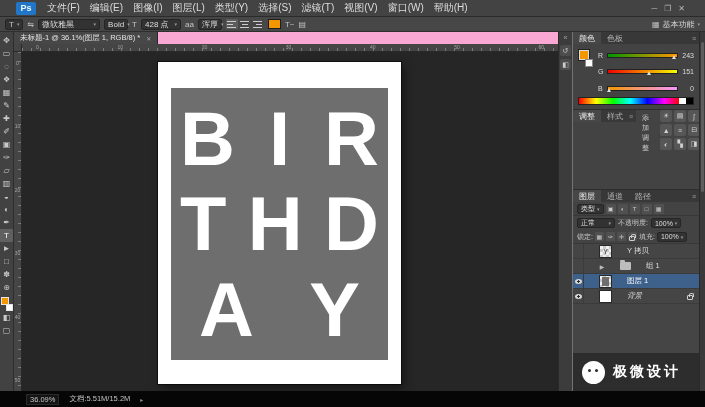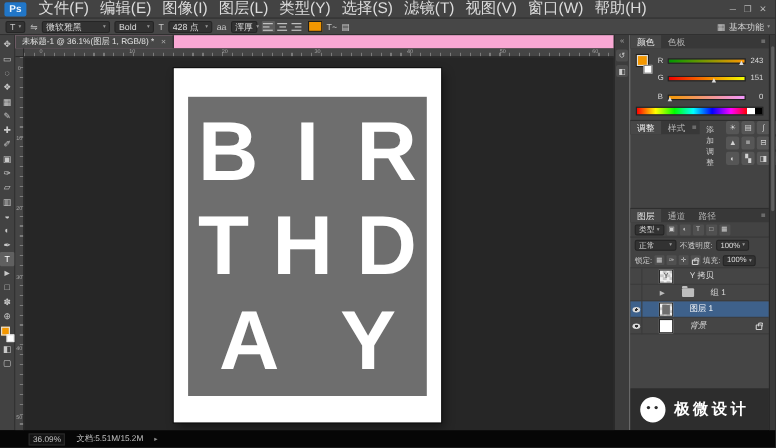--- a/index.html
+++ b/index.html
@@ -1,23 +1,23 @@
 <!DOCTYPE html>
 <html><head>
 <meta charset="utf-8">
 <style>
   *{margin:0;padding:0;box-sizing:border-box}
   html,body{width:705px;height:407px;overflow:hidden}
   body{font-family:"Liberation Sans","DejaVu Sans",sans-serif;background:#262626}
   .app{width:705px;height:407px;display:flex;flex-direction:column;background:#434343;color:#d6d6d6;font-size:8px}
 
   
-  .menubar{height:17px;display:flex;align-items:center;background:#434343;border-bottom:1px solid #2b2b2b;padding:0 4px;flex:0 0 17px}
+  .menubar{height:17px;display:flex;align-items:center;background:#434343;border-bottom:1px solid #2b2b2b;padding:0 16px;flex:0 0 17px}
   .pslogo{width:20px;height:13px;background:#2176c7;color:#eef6fd;font-weight:bold;font-size:9px;display:flex;align-items:center;justify-content:center;border-radius:2px;margin-right:6px}
-  .menu-item{padding:0 5px;font-size:14px;color:#dcdcdc;white-space:nowrap}
+  .menu-item{padding:0 5px;font-size:10px;color:#dcdcdc;white-space:nowrap}
   .win-controls{margin-left:auto;display:flex;gap:7px;color:#b5b5b5;font-size:8px;padding-right:4px}
 
   
   .optionsbar{height:15px;background:#474747;border-bottom:1px solid #2e2e2e;display:flex;align-items:center;gap:4px;padding:0 5px;flex:0 0 15px}
   .opt-box{height:11px;background:#323232;border:1px solid #252525;border-radius:2px;display:flex;align-items:center;padding:0 3px;gap:3px;color:#ddd;white-space:nowrap}
   .caret{font-size:5px;color:#9a9a9a}
   .opt-icon{color:#c6c6c6;font-size:8px}
   .swatch{width:13px;height:10px;border:1px solid #1d1d1d}
   .align-group{display:flex;gap:1px}
   .al{width:12px;height:10px;border-radius:1px;display:flex;align-items:center;justify-content:center}
@@ -160,21 +160,21 @@
   <div class="optionsbar">
     <div class="opt-box">
       <span class="opt-icon">T</span>
       <span class="caret">▾</span>
     </div>
     <span class="opt-icon">⇋</span>
     <div class="opt-box" style="width:62px">
       <span>微软雅黑</span>
       <span class="caret" style="margin-left:auto">▾</span>
     </div>
-    <div class="opt-box" style="width:36px">
+    <div class="opt-box" style="width:24px">
       <span>Bold</span>
       <span class="caret" style="margin-left:auto">▾</span>
     </div>
     <span class="opt-icon">T</span>
     <div class="opt-box" style="width:40px">
       <span>428 点</span>
       <span class="caret" style="margin-left:auto">▾</span>
     </div>
     <span class="opt-icon">aa</span>
     <div class="opt-box" style="width:24px">

